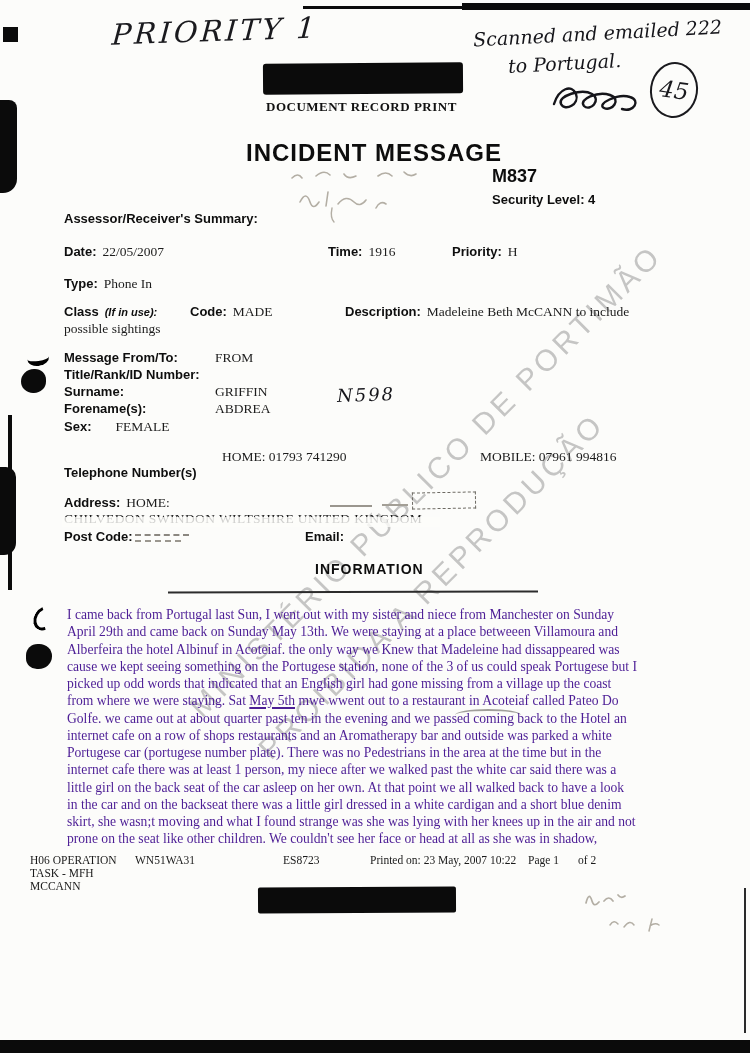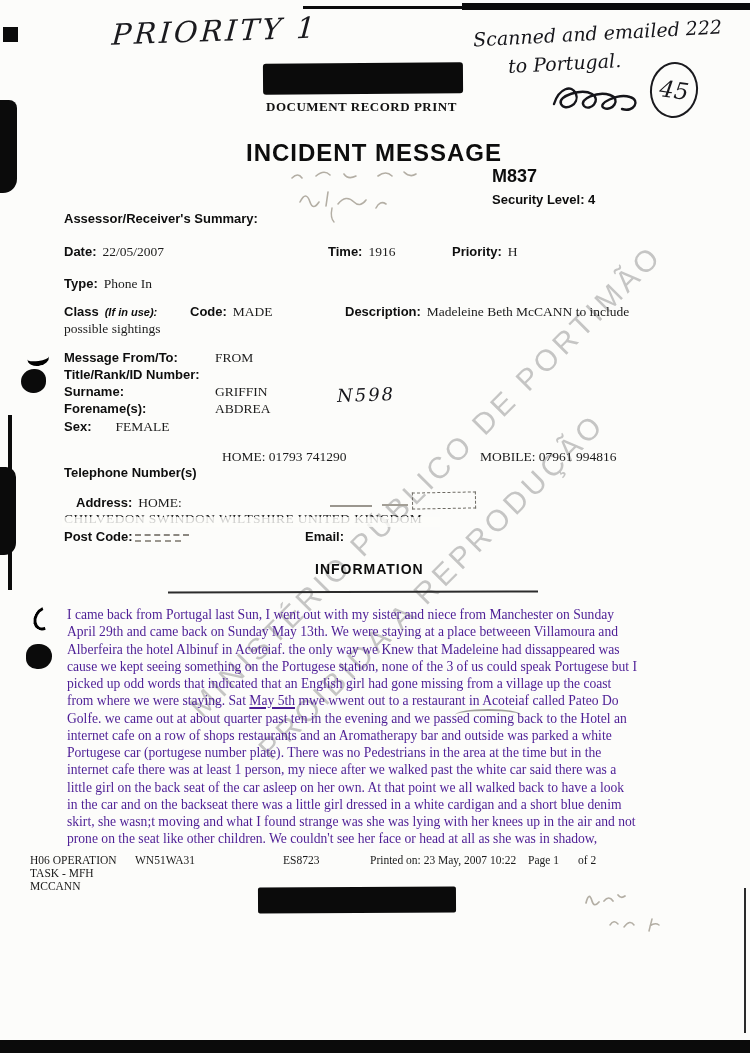--- a/index.html
+++ b/index.html
@@ -119,21 +119,21 @@
   <div class="abs val" style="left:215px;top:401px;">ABDREA</div>
   <div class="abs row" style="left:64px;top:419px;">
     <span class="lbl">Sex:</span>
     <span class="val" style="margin-left:18px;">FEMALE</span>
   </div>
 
   <div class="abs lbl" style="left:64px;top:449px;margin-top:16px;">Telephone Number(s)</div>
   <div class="abs val" style="left:222px;top:449px;">HOME: 01793 741290</div>
   <div class="abs val" style="left:480px;top:449px;">MOBILE: 07961 994816</div>
 
-  <div class="abs row" style="left:76px;top:495px;justify-content:center;">
+  <div class="abs row" style="left:64px;top:495px;justify-content:center;">
     <span class="lbl">Address:</span>
     <span class="val">HOME:</span>
   </div>
 
   <div class="abs" style="left:330px;top:505px;width:42px;height:2px;background:#9a968e;"></div>
   <div class="abs" style="left:382px;top:504px;width:26px;height:2px;background:#a39f96;"></div>
   <div class="abs" style="left:412px;top:492px;width:62px;height:15px;border:1.5px dashed #6d6a63;transform:rotate(-1deg);"></div>
   <div class="abs val" style="left:64px;top:511px;letter-spacing:.4px;">CHILVEDON SWINDON WILTSHIRE UNITED KINGDOM</div>
   <div class="fade" style="left:62px;top:517px;width:378px;height:10px;"></div>
   <div class="abs lbl" style="left:64px;top:529px;">Post Code:</div>

